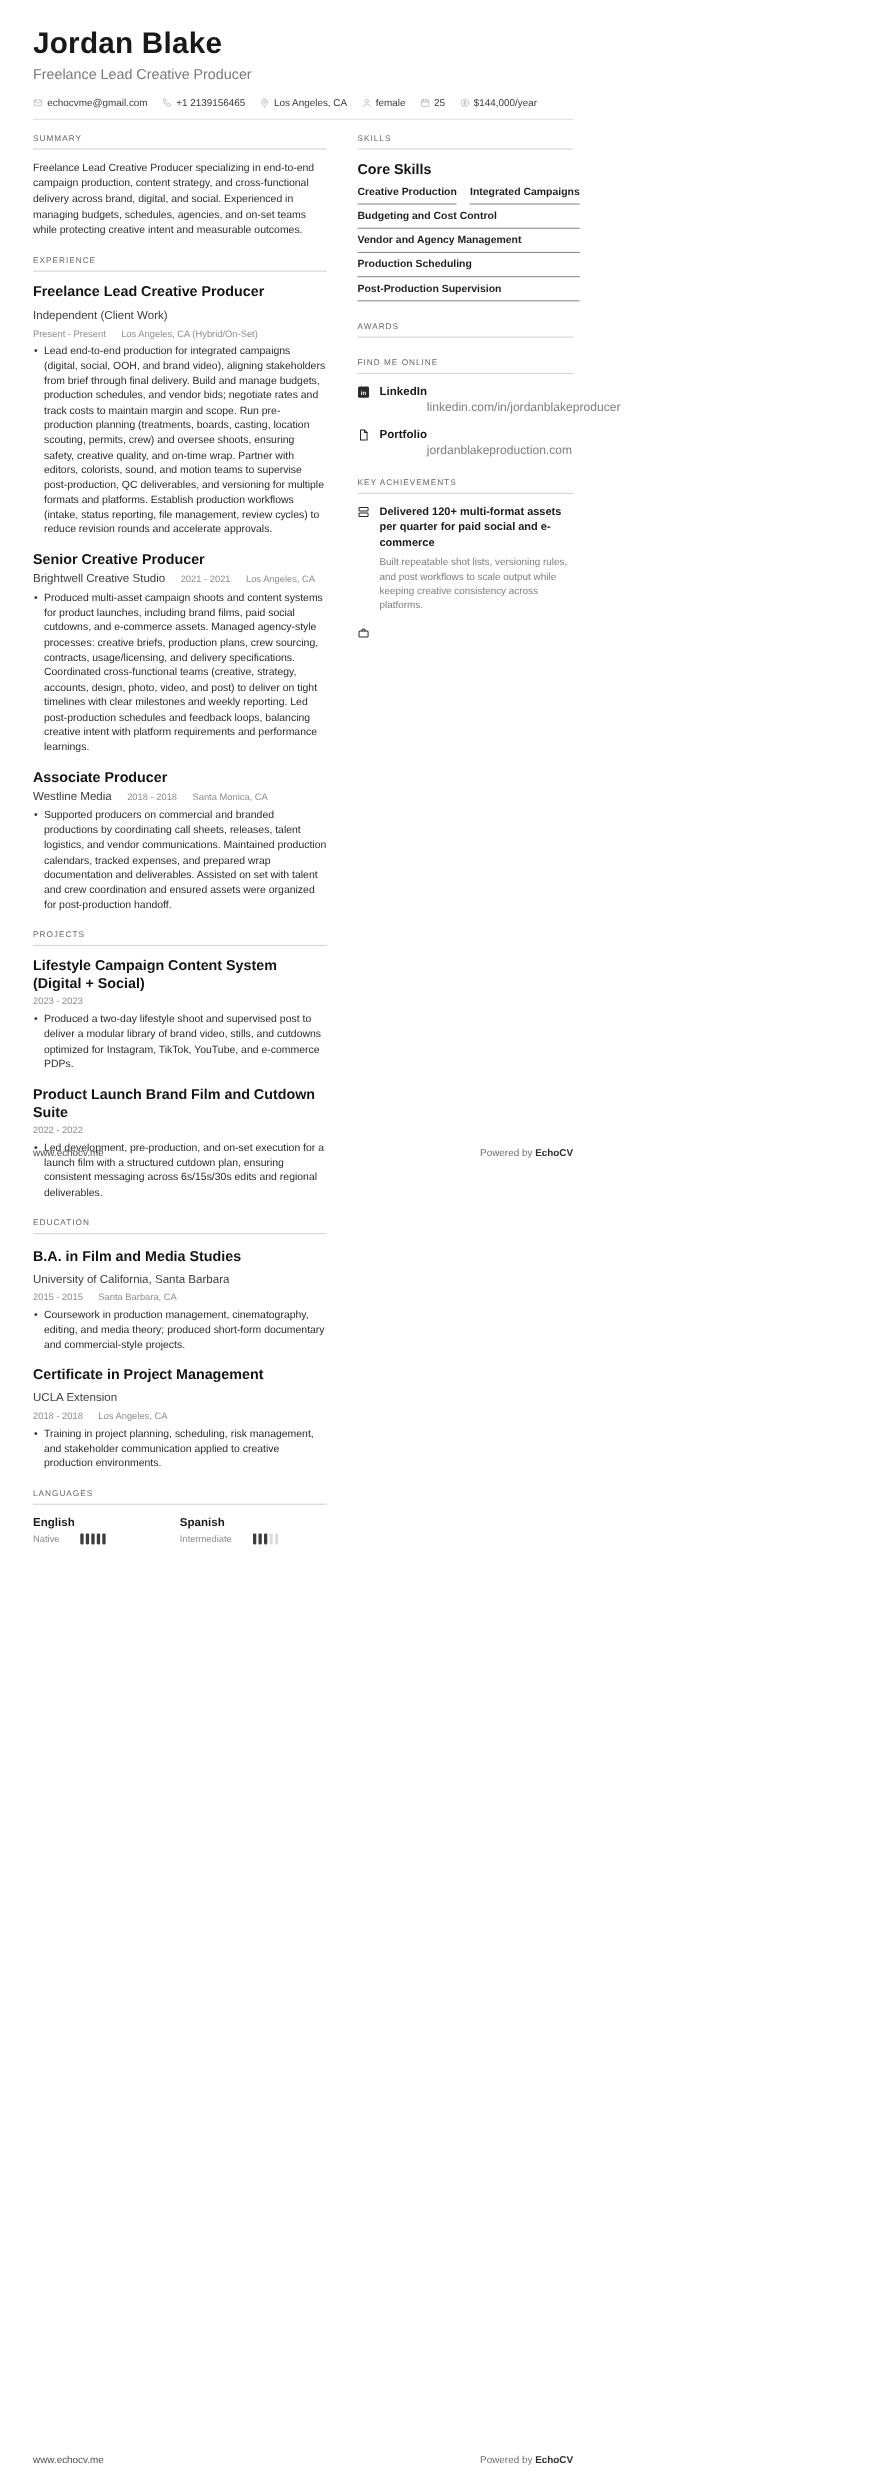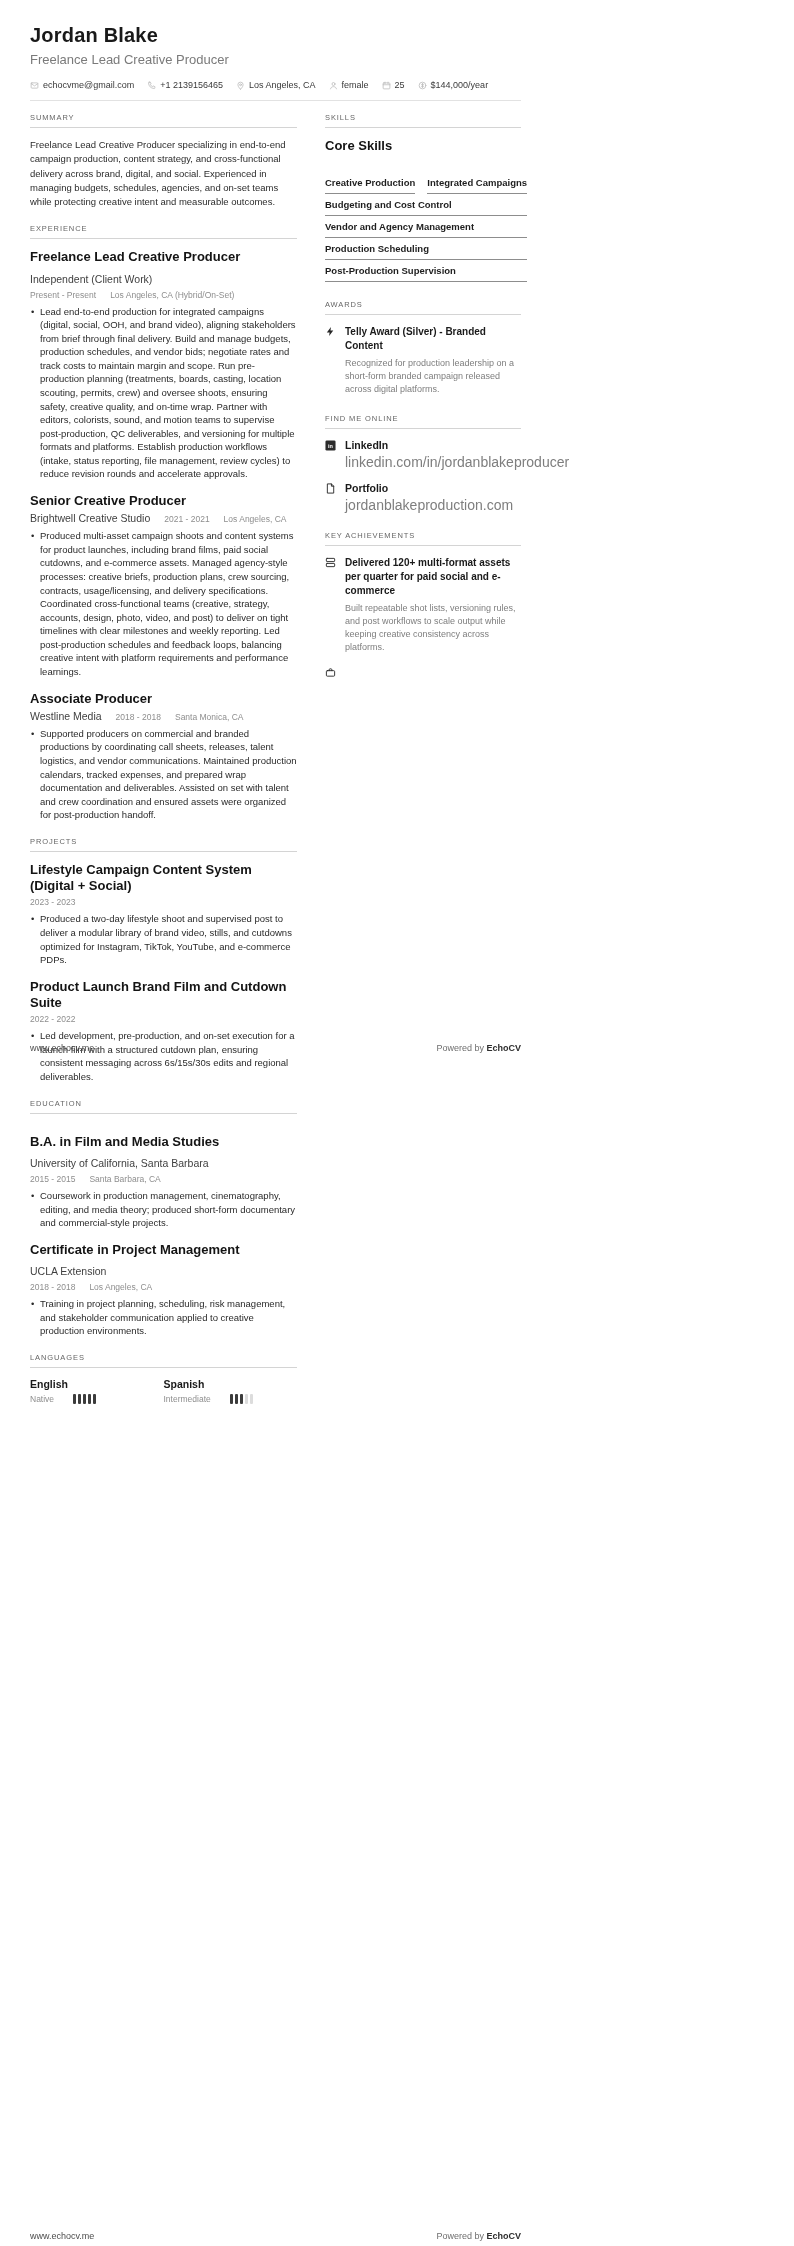--- a/index.html
+++ b/index.html
@@ -5,21 +5,21 @@
   * { margin:0; padding:0; box-sizing:border-box; }
   html,body { background:#ffffff; }
   body { width:794px; height:2246px; position:relative; font-family:"Liberation Sans","DejaVu Sans",sans-serif; color:#222; }
 
   .page { position:absolute; left:0; width:551px; padding:0 30px; }
   .page1 { top:0; height:1123px; }
   .page2 { top:1123px; height:1123px; }
 
   
   .rheader { padding-top:24px; }
-  .cand-name { font-size:20px; font-weight:600; color:#191919; letter-spacing:.2px; }
+  .cand-name { font-size:27px; font-weight:600; color:#191919; letter-spacing:.2px; }
   .cand-title { font-size:13px; color:#7a7a7a; margin-top:5px; }
   .contact-row { display:flex; gap:13px; margin-top:13px; font-size:9px; color:#3a3a3a; white-space:nowrap; }
   .contact { display:inline-flex; align-items:center; gap:4px; }
   .cicon { width:9px; height:9px; stroke:#b8b8b8; fill:none; stroke-width:2; stroke-linecap:round; stroke-linejoin:round; }
   .hr { border-bottom:1px solid #e2e2e2; margin-top:10px; }
 
   
   .cols { display:flex; gap:28px;justify-content:space-between; }
   .col-left { width:267px; }
   .col-right { width:196px; }
@@ -37,34 +37,34 @@
   .company-line { margin-top:3px; }
   .meta-row { display:flex; flex-wrap:wrap; gap:3px 14px; align-items:baseline; margin-top:3px; }
   .meta { font-size:8.5px; color:#8e8e8e; }
   .school-line { margin-top:3px; }
 
   .bullets { list-style:none; margin-top:5px; }
   .bullets li { position:relative; padding-left:10px; font-size:9.5px; line-height:1.43; color:#2a2a2a; }
   .bullets li::before { content:"\2022"; position:absolute; left:1px; }
 
   
-  .core-title { font-size:13px; font-weight:600; color:#141414; margin-bottom:19px; }
+  .core-title { font-size:13px; font-weight:600; color:#141414; margin-bottom:3px; }
   .skill-grid { display:grid; grid-template-columns:auto 1fr; column-gap:12px; }
   .skill { font-size:9.5px; font-weight:700; color:#1e1e1e; padding:5px 0; border-bottom:1px solid #8d8d8d; white-space:nowrap; }
   .skill.full { grid-column:1 / -1; }
 
   .media { display:flex; gap:9px; }
   .media + .media { margin-top:12px; }
   .micon { width:11px; height:11px; flex:0 0 11px; stroke:#262626; fill:none; stroke-width:2; stroke-linecap:round; stroke-linejoin:round; margin-top:1px; }
   .micon.glyph-filled { fill:#262626; stroke:none; }
   .media-body { flex:1; min-width:0; }
   .mtitle { font-size:10px; font-weight:600; color:#1a1a1a; line-height:1.4; }
   .mname { font-size:10.5px; font-weight:600; color:#1a1a1a; }
   .mdesc { font-size:9px; color:#7e7e7e; line-height:1.45; margin-top:4px; }
-  .murl { font-size:14px; color:#7e7e7e; margin-top:3px; }
+  .murl { font-size:11px; color:#7e7e7e; margin-top:3px;margin-left:43px; }
 
   
   .p2col { width:267px; padding-top:11px; }
   .lang-row { display:flex; }
   .lang { width:140px; }
   .lang-name { font-size:10.5px; font-weight:600; color:#1a1a1a; }
   .lang-meter { display:flex; gap:19px; margin-top:4px; }
   .lang-level { font-size:8.5px; color:#8e8e8e; }
   .bars { display:inline-flex; gap:2px; align-items:center; }
   .bar { width:3px; height:10px; background:#dcdcdc; border-radius:1px; display:inline-block; }
@@ -224,29 +224,20 @@
             <span class="skill">Integrated Campaigns</span>
             <span class="skill full">Budgeting and Cost Control</span>
             <span class="skill full">Vendor and Agency Management</span>
             <span class="skill full">Production Scheduling</span>
             <span class="skill full">Post-Production Supervision</span>
           </div>
         </section>
 
         <section class="sec">
           <div class="sec-label">AWARDS</div>
-          <div class="media">
-            <svg class="micon glyph-filled" viewBox="0 0 24 24">
-                <path d="M13 2 4 14h6l-1 8 9-12h-6l1-8z"></path>
-              </svg>
-            <div class="media-body">
-              <div class="mtitle">Telly Award (Silver) - Branded Content</div>
-              <div class="mdesc">Recognized for production leadership on a short-form branded campaign released across digital platforms.</div>
-            </div>
-          </div>
         </section>
 
         <section class="sec">
           <div class="sec-label">FIND ME ONLINE</div>
 
           <div class="media">
             <svg class="micon" viewBox="0 0 24 24" style="stroke:none">
                 <rect x="1" y="1" width="22" height="22" rx="3" fill="#2b2b2b"></rect>
                 <text x="12" y="17" font-size="12" font-weight="bold" fill="#ffffff" text-anchor="middle" font-family="Liberation Sans, sans-serif">in</text>
               </svg>

